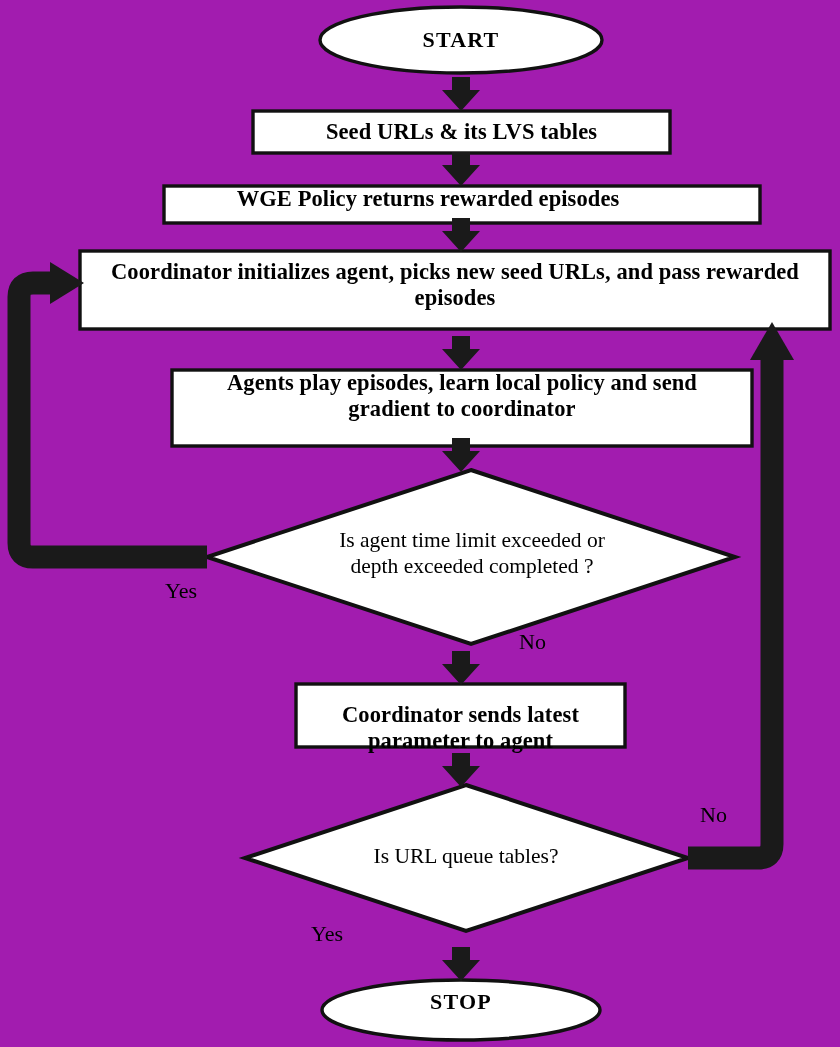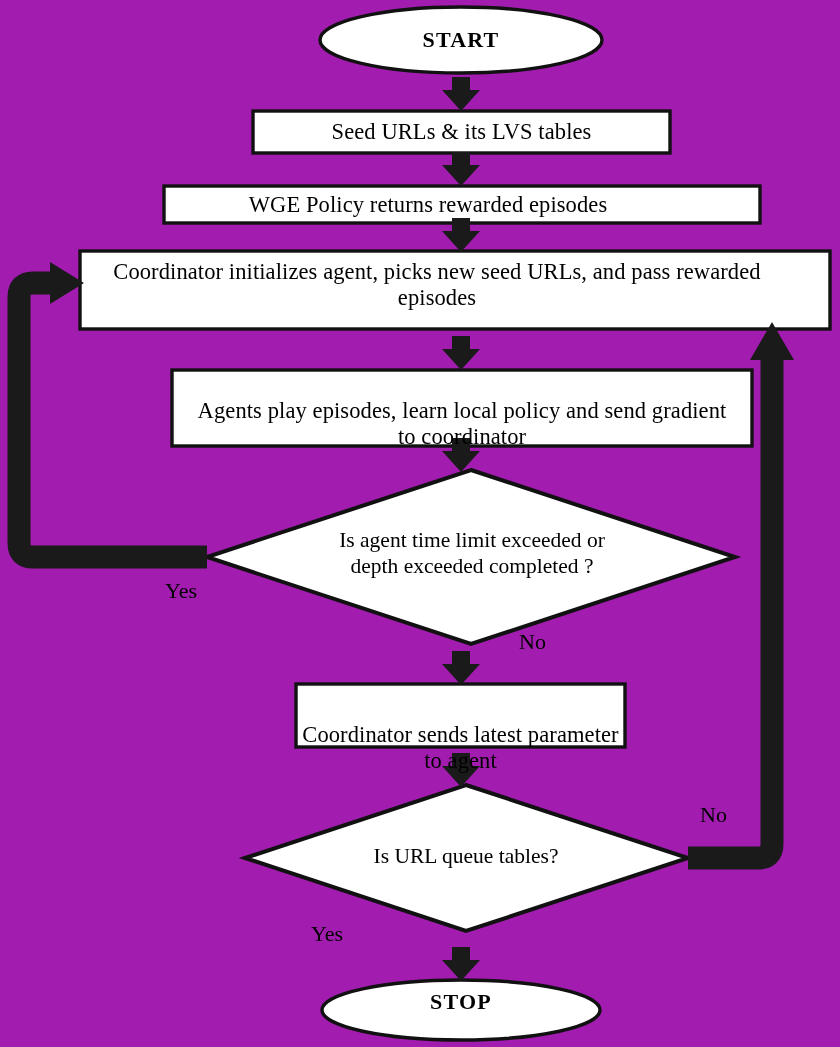--- a/index.html
+++ b/index.html
@@ -32,20 +32,21 @@
     justify-content: center;
     text-align: center;
     color: #000000;
     line-height: 1.14;
     pointer-events: none;
     white-space: pre-line;
   }
   .box-label {
     font-size: 22.5px;
     letter-spacing: 0.1px;
+    font-weight: bold;
   }
   .terminal-label {
     font-size: 22px;
     font-weight: bold;
     letter-spacing: 1.2px;
   }
   .diamond-label {
     font-size: 21.5px;
     line-height: 1.2;
   }
@@ -116,29 +117,29 @@
       <path d="M 688,858 L 758,858 Q 772,858 772,844 L 772,355" fill="none" stroke="#1a1a1a" stroke-width="23" stroke-linecap="butt"></path>
 
       <polygon points="772,322 750,360 794,360" fill="#1a1a1a"></polygon>
     </g>
   </svg>
 
   <div class="node-text terminal-label" style="left:320px; top:7px; width:282px; height:66px;">START</div>
 
   <div class="node-text box-label" style="left:253px; top:111px; width:417px; height:42px;">Seed URLs &amp; its LVS tables</div>
 
-  <div class="node-text box-label" style="left:164px; top:186px; width:528px; height:37px;">WGE Policy returns rewarded episodes</div>
+  <div class="node-text box-label" style="left:164px; top:180px; width:528px; height:37px;">WGE Policy returns rewarded episodes</div>
 
-  <div class="node-text box-label" style="left:74px; top:251px; width:726px; height:68px;">Coordinator initializes agent, picks new seed URLs, and pass rewarded episodes</div>
+  <div class="node-text box-label" style="left:92px; top:251px; width:726px; height:68px;">Coordinator initializes agent, picks new seed URLs, and pass rewarded episodes</div>
 
-  <div class="node-text box-label" style="left:186px; top:378px; width:552px; height:91px;">Agents play episodes, learn local policy and send gradient to coordinator</div>
+  <div class="node-text box-label" style="left:186px; top:350px; width:552px; height:91px;">Agents play episodes, learn local policy and send gradient to coordinator</div>
 
   <div class="node-text diamond-label" style="left:327px; top:494px; width:290px; height:120px;">Is agent time limit exceeded or depth exceeded completed ?</div>
 
-  <div class="node-text box-label" style="left:300px; top:712px; width:321px; height:71px;">Coordinator sends latest parameter to agent</div>
+  <div class="node-text box-label" style="left:300px; top:692px; width:321px; height:71px;">Coordinator sends latest parameter to agent</div>
 
   <div class="node-text diamond-label" style="left:356px; top:822px; width:220px; height:70px;">Is URL queue tables?</div>
 
   <div class="node-text terminal-label" style="left:322px; top:980px; width:278px; height:44px;">STOP</div>
 
   <div class="edge-label" style="left:165px; top:578px;">Yes</div>
 
   <div class="edge-label" style="left:519px; top:629px;">No</div>
 
   <div class="edge-label" style="left:700px; top:802px;">No</div>

